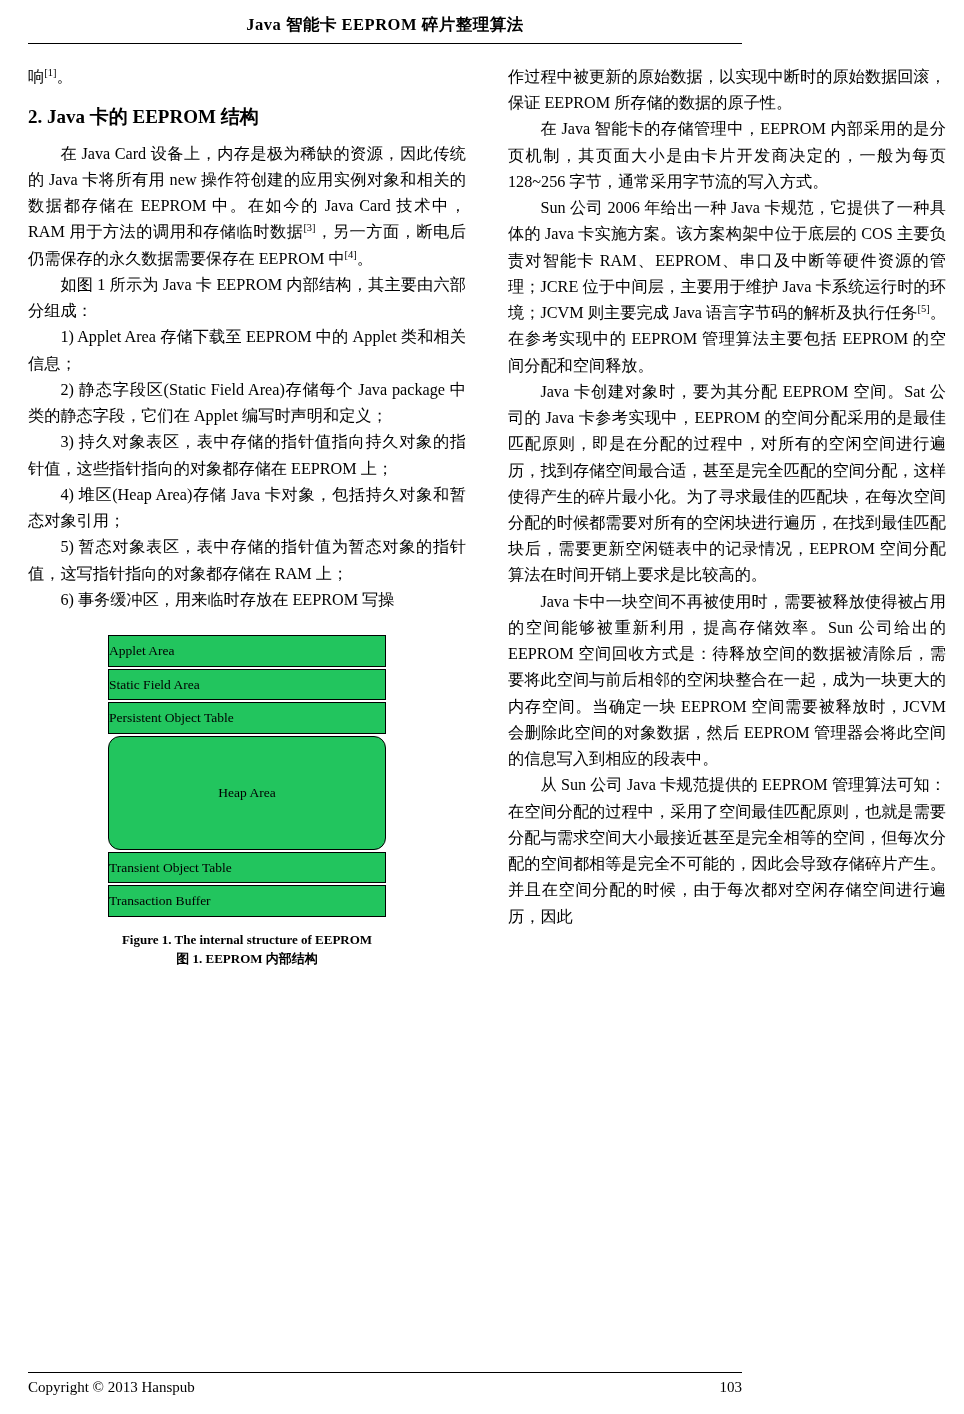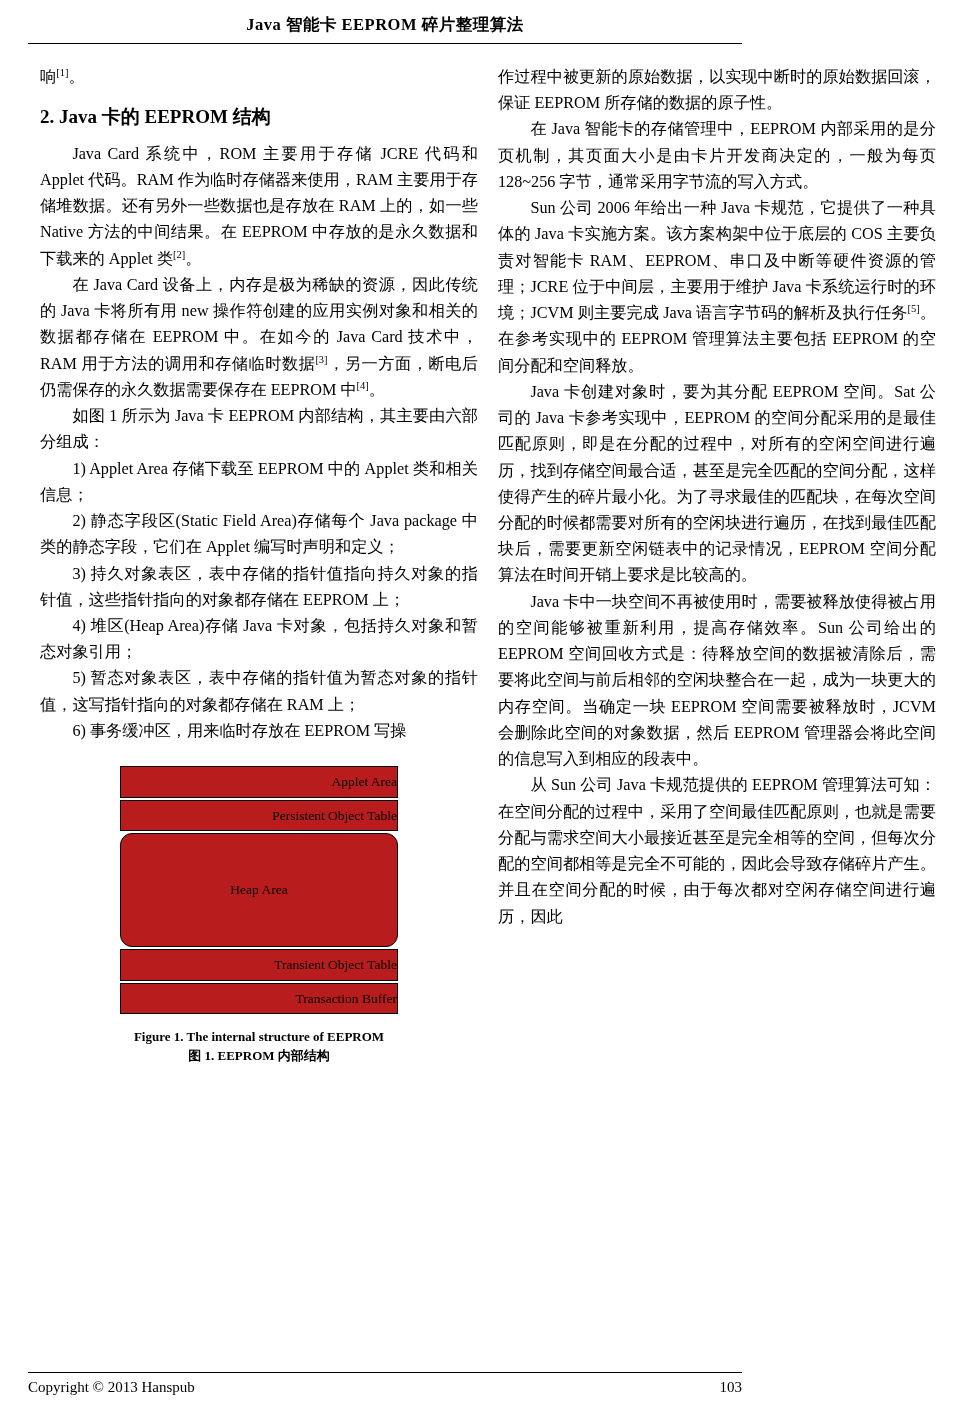--- a/index.html
+++ b/index.html
@@ -31,24 +31,23 @@
     letter-spacing: 0.5px;
   }
   .head-rule {
     border-bottom: 1px solid #000;
     margin: 7px 0 0 0;
     width: 100%;
   }
   
   .columns {
     display: flex;
-    gap: 20px;
+    gap: 42px;
     margin-top: 20px;
     height: 1270px;
-    margin-left: 12px;
   }
   .col {
     width: 438px;
     flex: 0 0 438px;
   }
   p {
     margin: 0;
     font-size: 16.2px;
     line-height: 1.62;
     text-align: justify;
@@ -76,22 +75,22 @@
     vertical-align: super;
     line-height: 0;
   }
   
   .figure {
     margin: 22px auto 0 auto;
     width: 278px;
   }
   .fig-box {
     border: 1px solid #000;
-    background: #b91c1c;
-    text-align: right;
+    background: #22c55e;
+    text-align: left;
     font-size: 13.5px;
     line-height: 1.3;
     padding: 6px 0;
     margin-bottom: 2px;
     font-family: "Liberation Serif", serif;
   }
   .fig-box.heap {
     height: 96px;
     display: flex;
     align-items: center;
@@ -132,32 +131,32 @@
   <div class="head-rule"></div>
 
   <div class="columns">
 
     <div class="col">
 
       <p class="noindent">响<sup>[1]</sup>。</p>
 
       <h2>2. Java 卡的 EEPROM 结构</h2>
 
-      <p class="indent">Java Card 系统中，ROM 主要用于存储 JCRE 代码和 Applet 代码。RAM 作为临时存储器来使用，RAM 主要用于存储堆数据。还有另外一些数据也是存放在 RAM 上的，如一些 Native 方法的中间结果。在 EEPROM 中存放的是永久数据和下载来的 Applet 类<sup>[2]</sup>。</p>
       <p class="indent">在 Java Card 设备上，内存是极为稀缺的资源，因此传统的 Java 卡将所有用 new 操作符创建的应用实例对象和相关的数据都存储在 EEPROM 中。在如今的 Java Card 技术中，RAM 用于方法的调用和存储临时数据<sup>[3]</sup>，另一方面，断电后仍需保存的永久数据需要保存在 EEPROM 中<sup>[4]</sup>。</p>
       <p class="indent">如图 1 所示为 Java 卡 EEPROM 内部结构，其主要由六部分组成：</p>
       <p class="indent">1) Applet Area 存储下载至 EEPROM 中的 Applet 类和相关信息；</p>
       <p class="indent">2) 静态字段区(Static Field Area)存储每个 Java package 中类的静态字段，它们在 Applet 编写时声明和定义；</p>
       <p class="indent">3) 持久对象表区，表中存储的指针值指向持久对象的指针值，这些指针指向的对象都存储在 EEPROM 上；</p>
       <p class="indent">4) 堆区(Heap Area)存储 Java 卡对象，包括持久对象和暂态对象引用；</p>
       <p class="indent">5) 暂态对象表区，表中存储的指针值为暂态对象的指针值，这写指针指向的对象都存储在 RAM 上；</p>
       <p class="indent">6) 事务缓冲区，用来临时存放在 EEPROM 写操</p>
 
       <div class="figure">
         <div class="fig-box">Applet Area</div>
+        <div class="fig-box">Static Field Area</div>
         <div class="fig-box">Persistent Object Table</div>
         <div class="fig-box heap">Heap Area</div>
         <div class="fig-box">Transient Object Table</div>
         <div class="fig-box">Transaction Buffer</div>
       </div>
 
       <div class="fig-caption">
         <div>Figure 1. The internal structure of EEPROM</div>
         <div>图 1. EEPROM 内部结构</div>
       </div>

